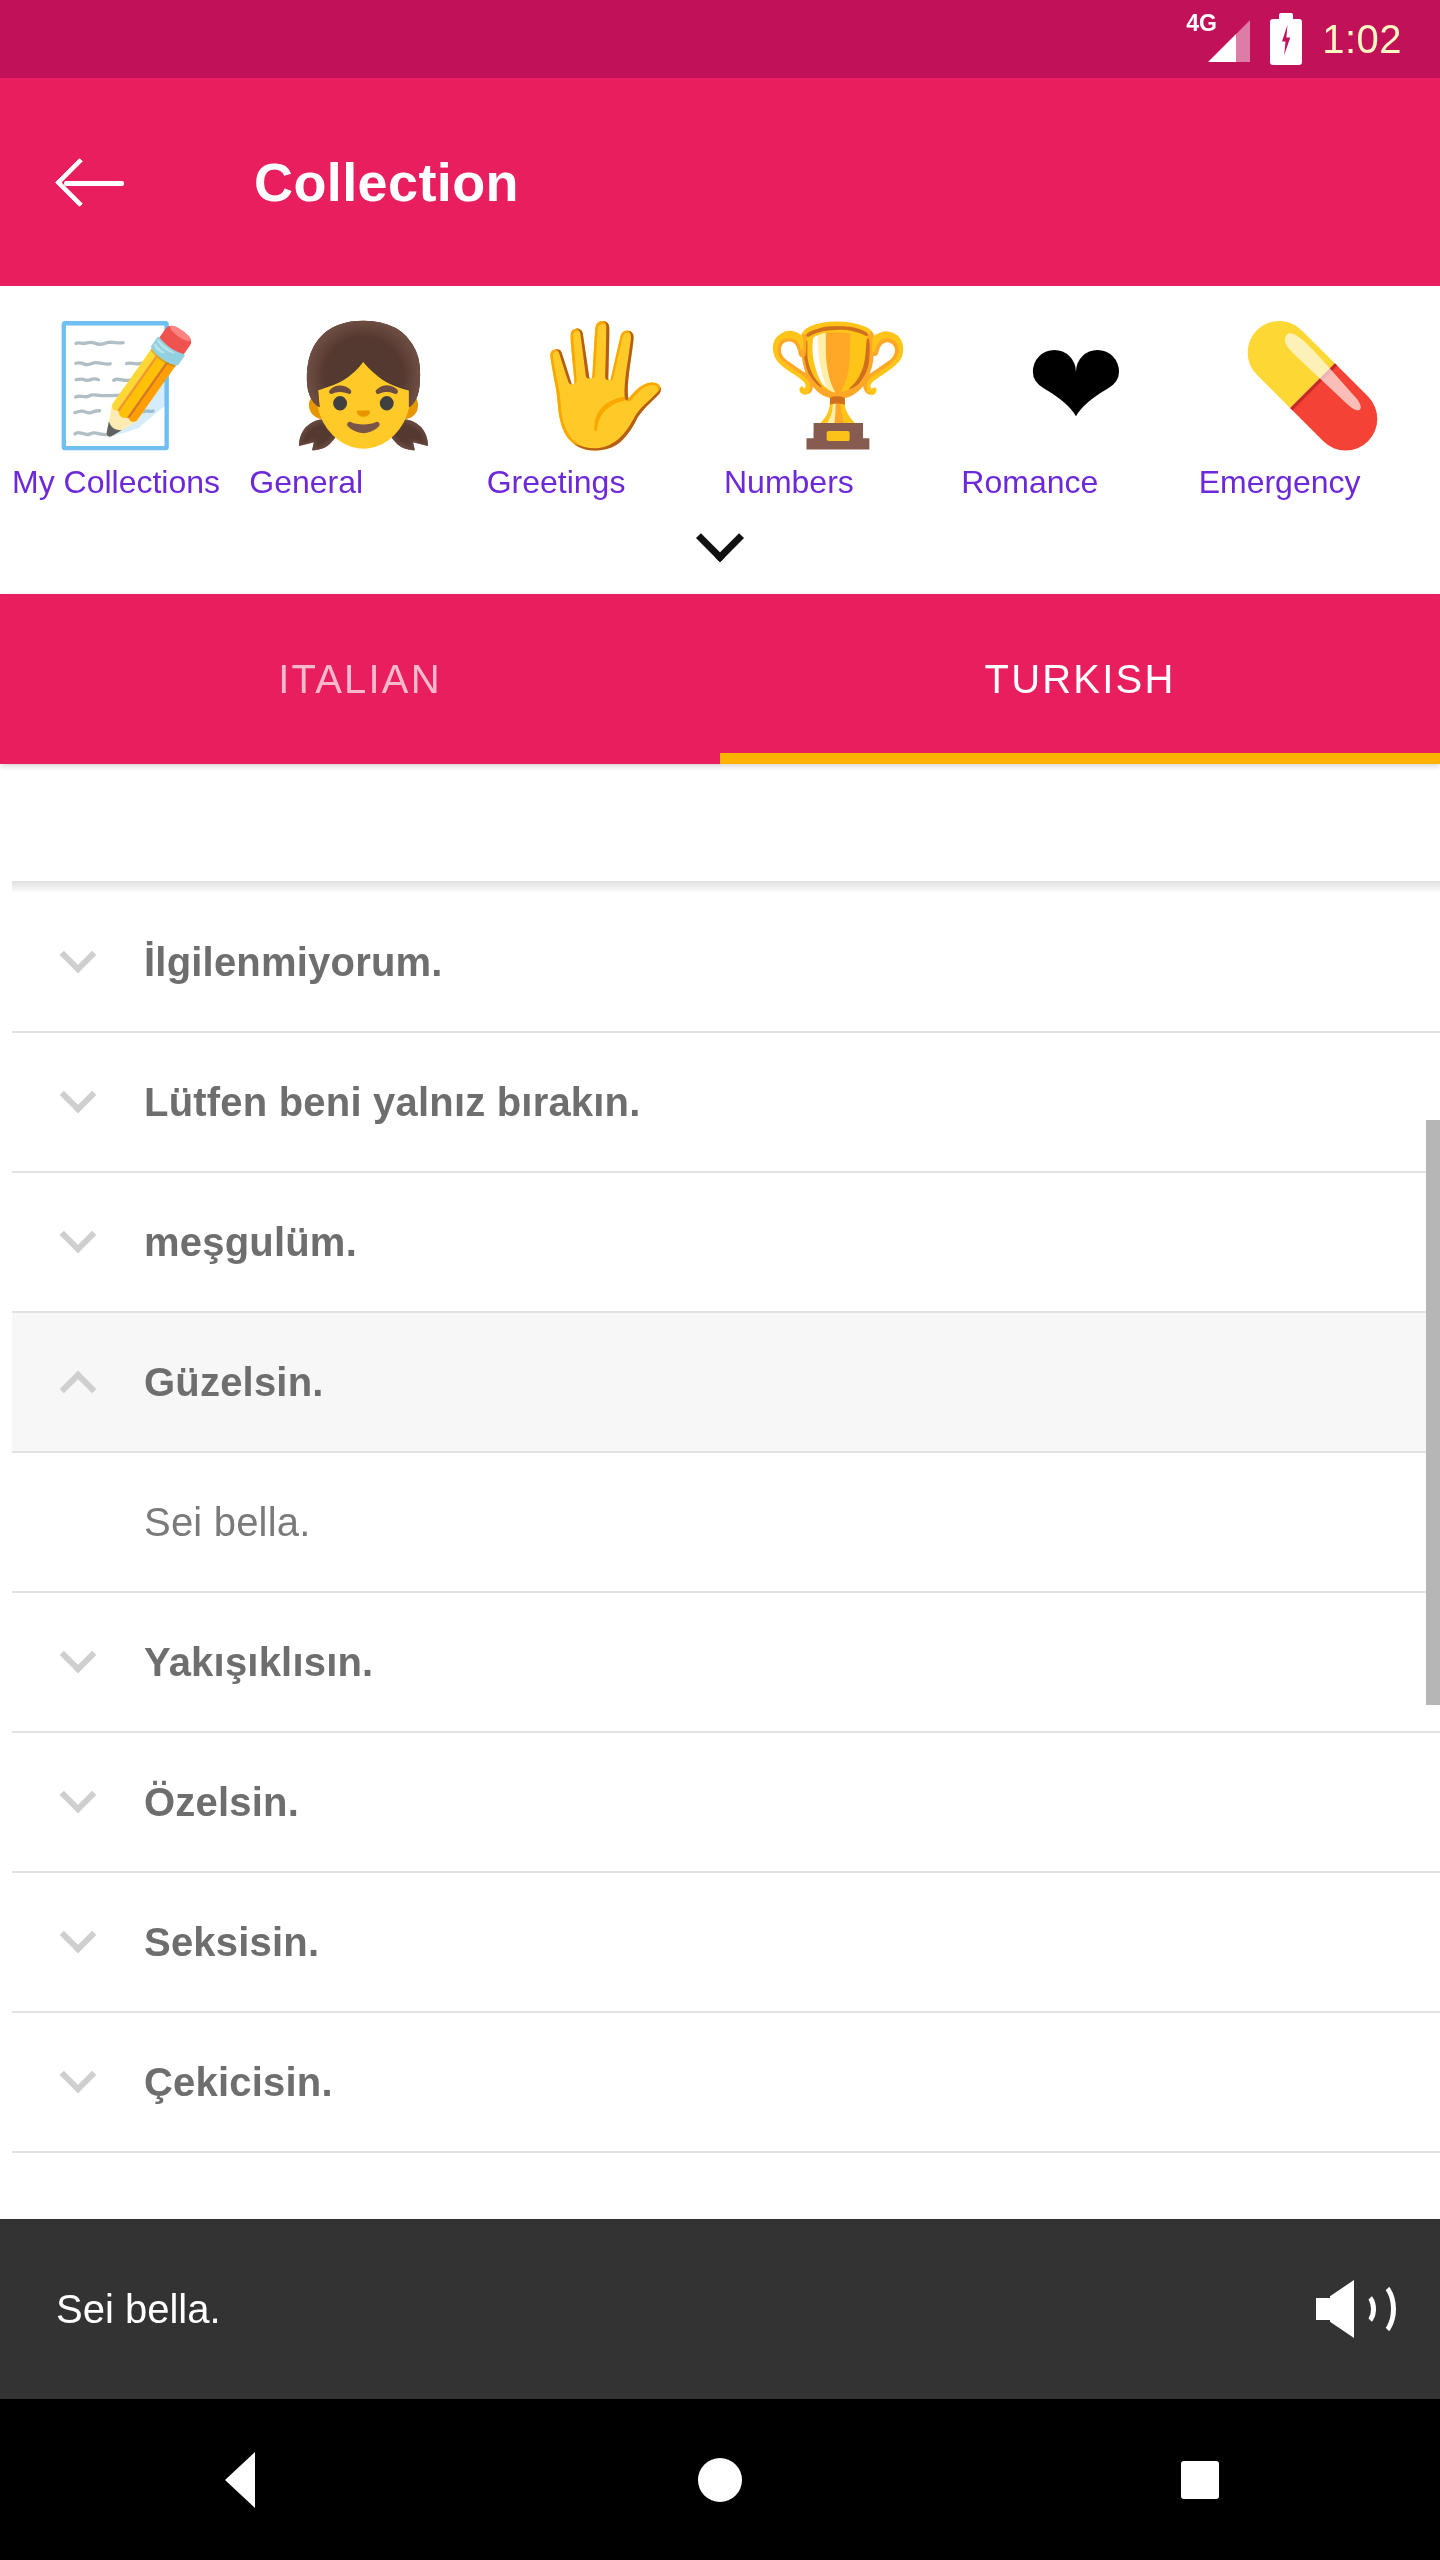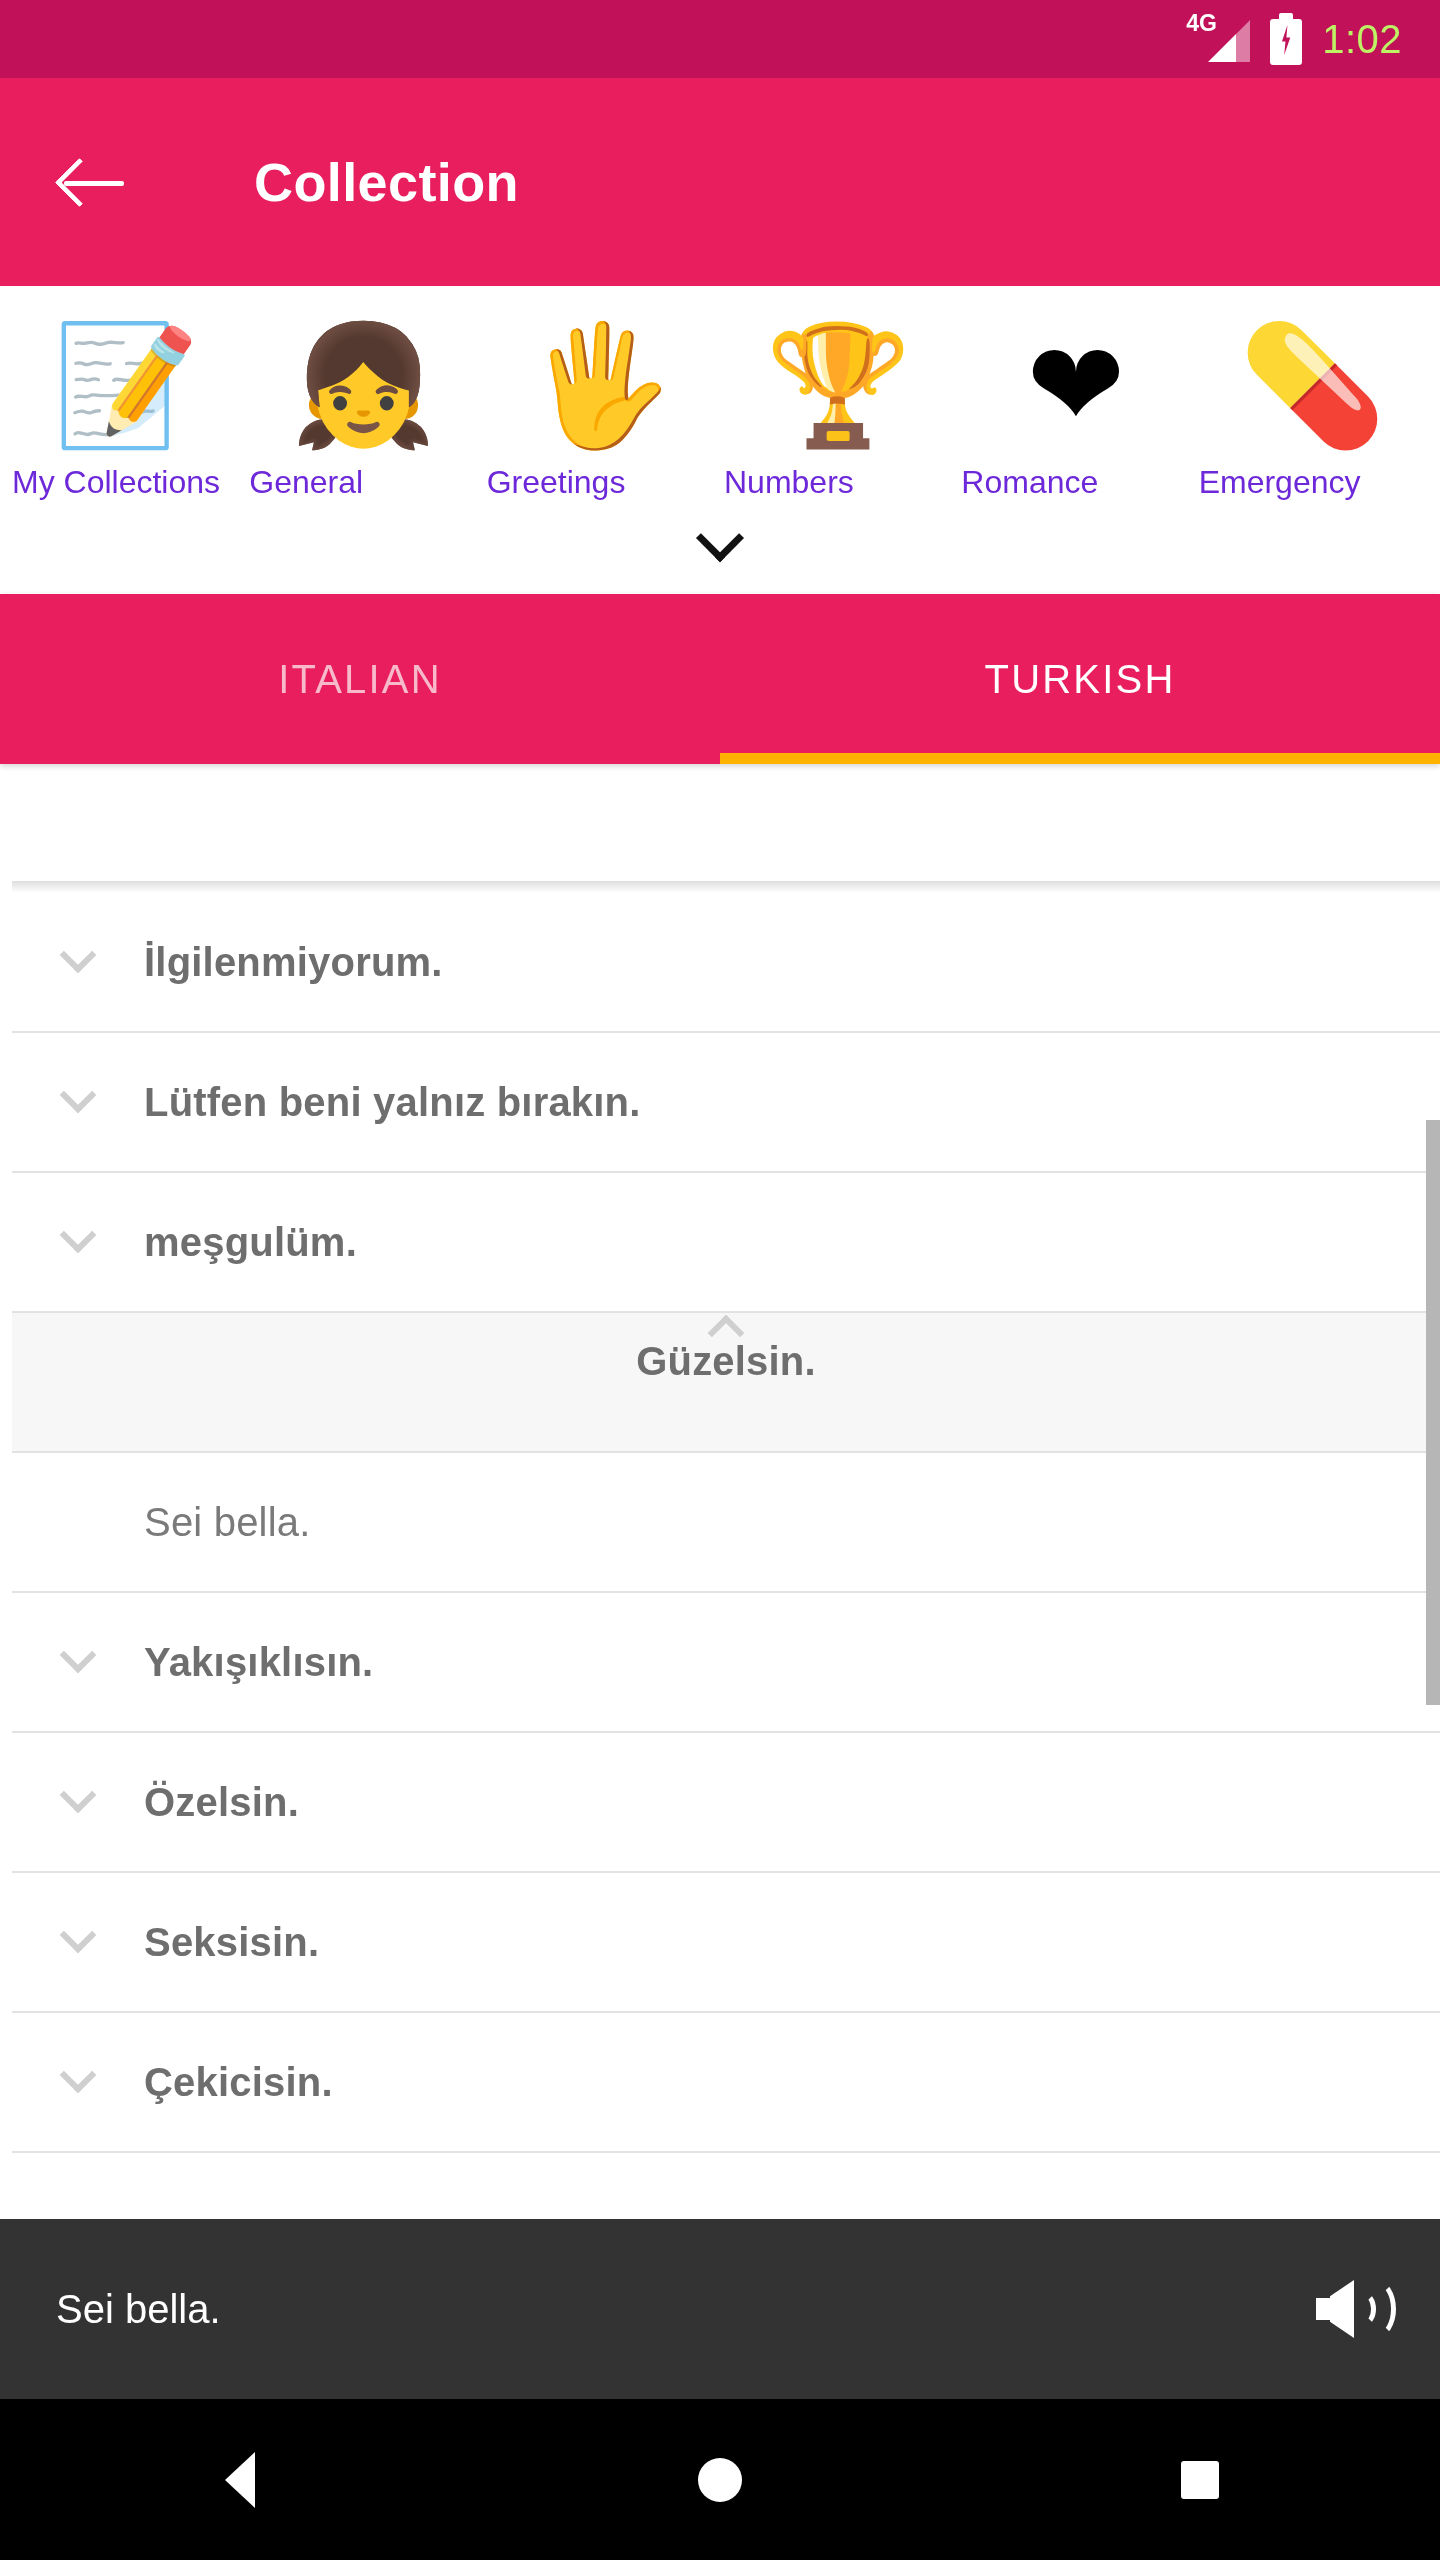--- a/index.html
+++ b/index.html
@@ -40,21 +40,21 @@
   }
   .bat-body{
     position:absolute; left:0; top:6px; width:32px; height:46px;
     background:#fff; border-radius:3px;
   }
   .bolt{
     position:absolute; left:50%; top:12px; transform:translateX(-50%);
     width:13px; height:30px; background:#c11159;
     clip-path:polygon(60% 0,18% 55%,45% 55%,35% 100%,82% 42%,52% 42%);
   }
-  .clock{ font-size:40px; color:#bef264; font-weight:400; letter-spacing:.5px; }
+  .clock{ font-size:40px; color:#fef9c3; font-weight:400; letter-spacing:.5px; }
 
   
   .app-bar{
     height:208px; background:#e91e5f;
     display:flex; align-items:center; padding-left:58px;gap:32px;
   }
   .back-arrow{
     width:72px; height:72px; position:relative; cursor:pointer;
     flex:none;
   }
@@ -128,21 +128,21 @@
   .list-shade{
     height:12px;
     background:linear-gradient(to bottom, rgba(0,0,0,.13), rgba(0,0,0,0));
   }
   .row{
     position:relative; height:140px;
     display:flex; align-items:center;
     border-bottom:2px solid #e2e2e2;
     background:#fff; cursor:pointer;
   }
-  .row.expanded{ background:#f7f7f7;flex-direction:column; }
+  .row.expanded{ background:#f7f7f7; }
   .row-chev{ width:132px; display:flex; justify-content:center; flex:none; }
   .chev{
     width:26px; height:26px;
     border-right:6px solid #cfcfcf; border-bottom:6px solid #cfcfcf;
   }
   .chev.down{ transform:rotate(45deg) translate(-5px,-5px); }
   .chev.up{ transform:rotate(-135deg) translate(-5px,-5px); }
   .row-text{
     font-size:40px; font-weight:bold; color:#6e6e6e; letter-spacing:.2px;
   }

